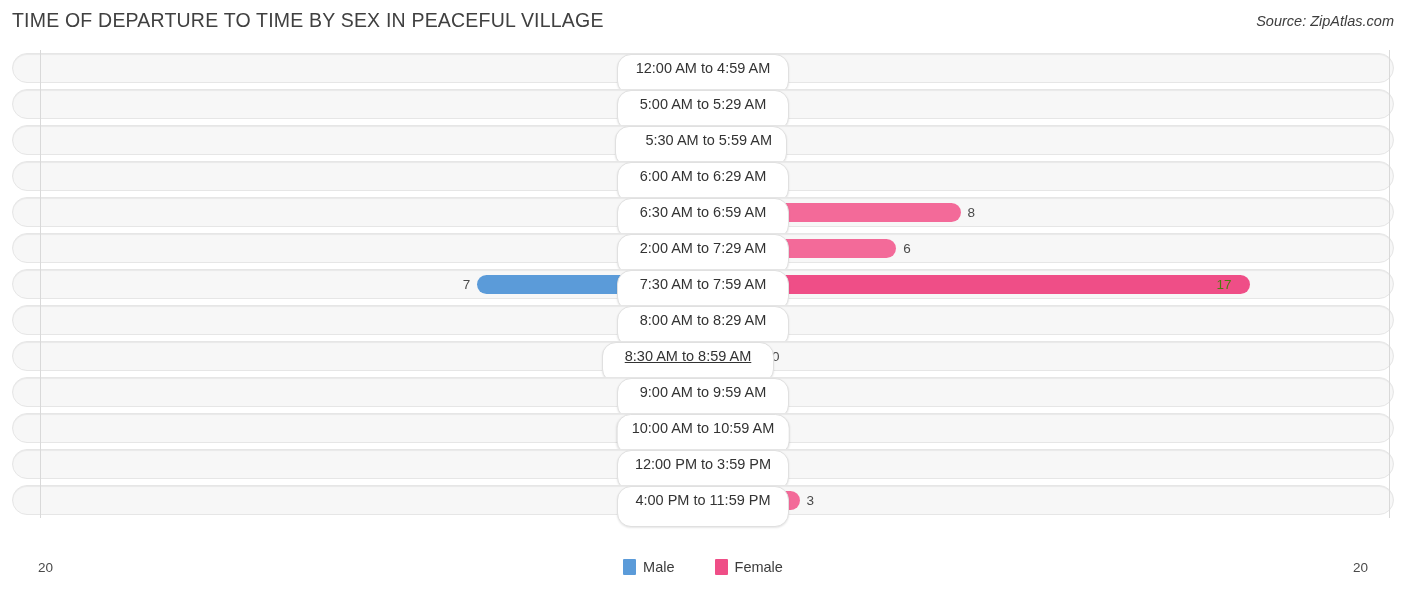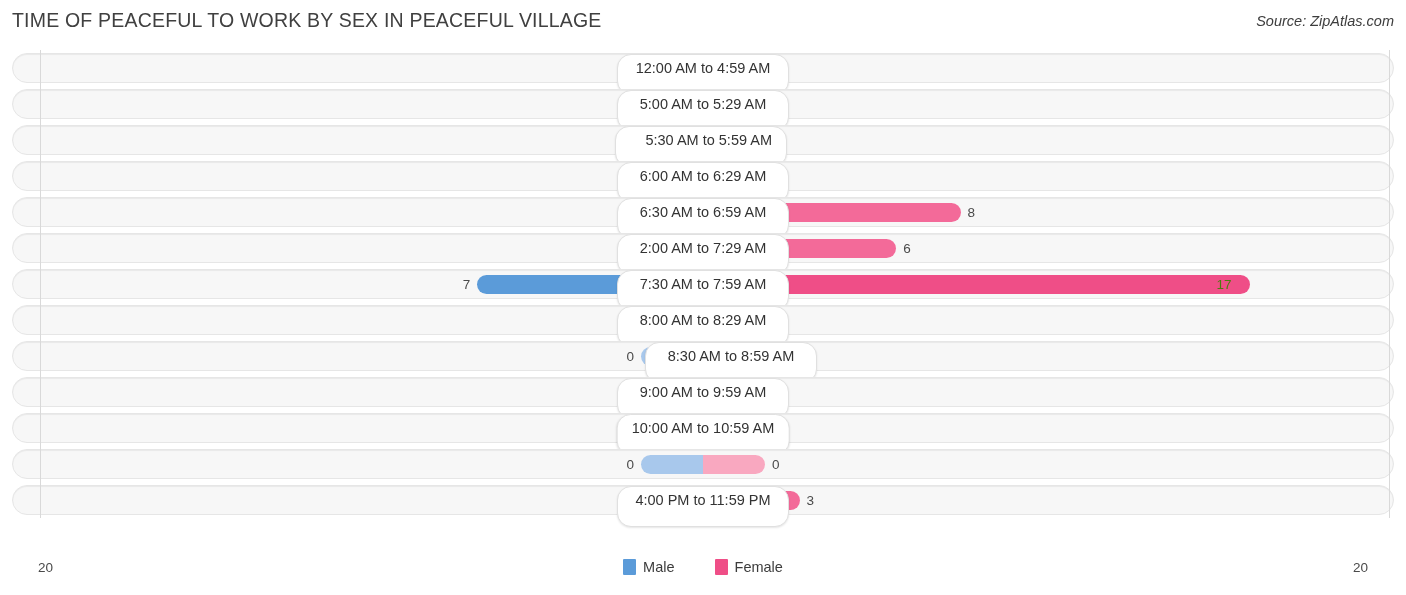--- a/index.html
+++ b/index.html
@@ -94,21 +94,21 @@
   .swatch{width:13px;height:16px;border-radius:1px;display:block;}
   .sw-male{background:#5b9bd9;}
   .sw-female{background:#ef4e87;}
   .legend-label{font-size:14.5px;color:#3c3c3c;}
 </style>
 </head>
 <body>
 
 <div class="page">
 
-  <div class="title">TIME OF PEACEFUL TO WORK BY SEX IN PEACEFUL VILLAGE</div>
+  <div class="title">TIME OF DEPARTURE TO TIME BY SEX IN PEACEFUL VILLAGE</div>
   <div class="source">Source: ZipAtlas.com</div>
 
   <div class="plot" id="plot">
       <div class="row">
         <div class="rowtrack"></div>
         <div class="rail left"></div>
         <div class="rail right"></div>
         <div class="bar male" style="right: 691px; width: 62px;"></div>
         <div class="bar female" style="left: 691px; width: 62px;"></div>
         <div class="val left" style="right: 760px;">0</div>
@@ -186,21 +186,21 @@
         <div class="pill" style="left: 691px;">8:00 AM to 8:29 AM</div>
       </div>
       <div class="row">
         <div class="rowtrack"></div>
         <div class="rail left"></div>
         <div class="rail right"></div>
         <div class="bar male" style="right: 691px; width: 62px;"></div>
         <div class="bar female" style="left: 691px; width: 62px;"></div>
         <div class="val left" style="right: 760px;">0</div>
         <div class="val right" style="left: 760px;">0</div>
-        <div class="pill" style="left: 719px;">8:30 AM to 8:59 AM</div>
+        <div class="pill" style="left: 676px; text-decoration: underline;">8:30 AM to 8:59 AM</div>
       </div>
       <div class="row">
         <div class="rowtrack"></div>
         <div class="rail left"></div>
         <div class="rail right"></div>
         <div class="bar male" style="right: 691px; width: 62px;"></div>
         <div class="bar female" style="left: 691px; width: 62px;"></div>
         <div class="val left" style="right: 760px;">0</div>
         <div class="val right" style="left: 760px;">0</div>
         <div class="pill" style="left: 691px;">9:00 AM to 9:59 AM</div>
@@ -216,20 +216,21 @@
         <div class="pill" style="left: 691px;">10:00 AM to 10:59 AM</div>
       </div>
       <div class="row">
         <div class="rowtrack"></div>
         <div class="rail left"></div>
         <div class="rail right"></div>
         <div class="bar male" style="right: 691px; width: 62px;"></div>
         <div class="bar female" style="left: 691px; width: 62px;"></div>
         <div class="val left" style="right: 760px;">0</div>
         <div class="val right" style="left: 760px;">0</div>
+        <div class="pill" style="left: 691px;">12:00 PM to 3:59 PM</div>
       </div>
       <div class="row">
         <div class="rowtrack"></div>
         <div class="rail left"></div>
         <div class="rail right"></div>
         <div class="bar male" style="right: 691px; width: 62px;"></div>
         <div class="bar female hi" style="left: 691px; width: 96.6px;"></div>
         <div class="val left" style="right: 760px;">0</div>
         <div class="val right" style="left: 794.6px;">3</div>
         <div class="pill" style="left: 691px;">4:00 PM to 11:59 PM</div>

